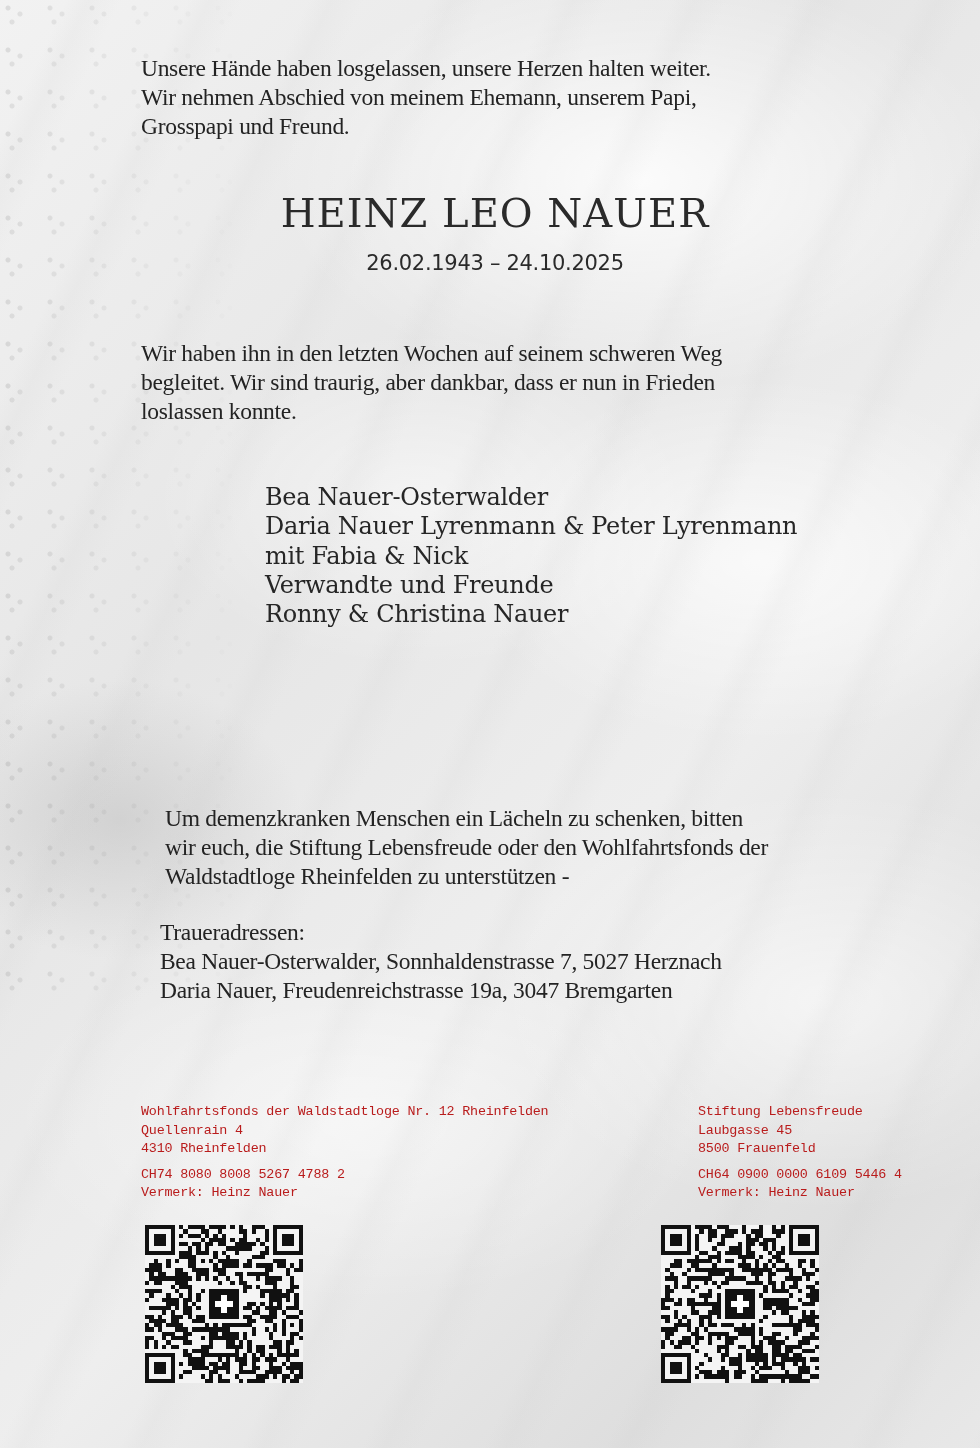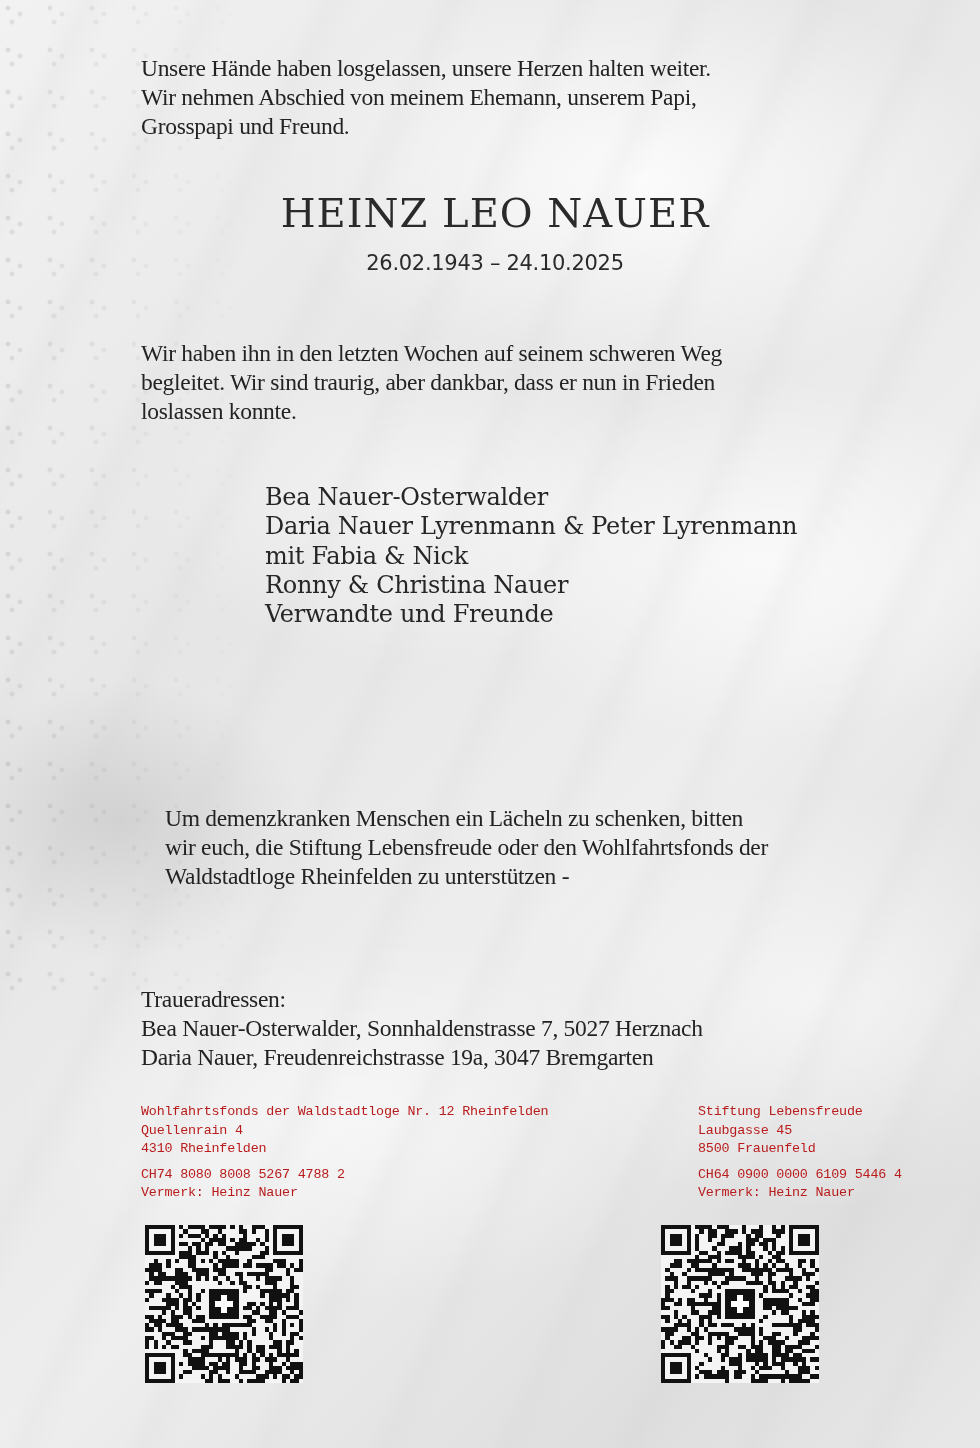--- a/index.html
+++ b/index.html
@@ -65,21 +65,21 @@
     #walk { top: 339px; }
     #family {
       position: absolute; left: 265px; top: 483px;
       font-family: "DejaVu Serif", serif;
       font-size: 24px; line-height: 29.3px; color: #262626;
       letter-spacing: -0.3px;
     }
     #family div { white-space: nowrap; }
     #meet { top: 687px; }
     #donate { top: 804px; margin-left: 24px; }
-    #addresses { top: 985px; }
+    #addresses { top: 918px; margin-left: 19px; }
     .bank {
       position: absolute; top: 1103px;
       font-family: Liberation Mono, monospace;
       font-size: 13.4px; line-height: 18.5px; color: #b91c1c;
       letter-spacing: -0.2px;
     }
     .bank div { white-space: nowrap; }
     .bank .gap { height: 7px; }
     #bank-left { left: 141px; }
     #bank-right { left: 658px; margin-left: 40px; }
@@ -112,22 +112,22 @@
   <div class="para big" id="walk">
     <div>Wir haben ihn in den letzten Wochen auf seinem schweren Weg</div>
     <div>begleitet. Wir sind traurig, aber dankbar, dass er nun in Frieden</div>
     <div>loslassen konnte.</div>
   </div>
 
   <div id="family">
     <div>Bea Nauer-Osterwalder</div>
     <div>Daria Nauer Lyrenmann &amp; Peter Lyrenmann</div>
     <div>mit Fabia &amp; Nick</div>
+    <div>Verwandte und Freunde</div>
     <div>Ronny &amp; Christina Nauer</div>
-    <div>Verwandte und Freunde</div>
   </div>
 
 
   <div class="para big" id="donate">
     <div>Um demenzkranken Menschen ein Lächeln zu schenken, bitten</div>
     <div>wir euch, die Stiftung Lebensfreude oder den Wohlfahrtsfonds der</div>
     <div>Waldstadtloge Rheinfelden zu unterstützen -</div>
   </div>
 
   <div class="para big" id="addresses">

